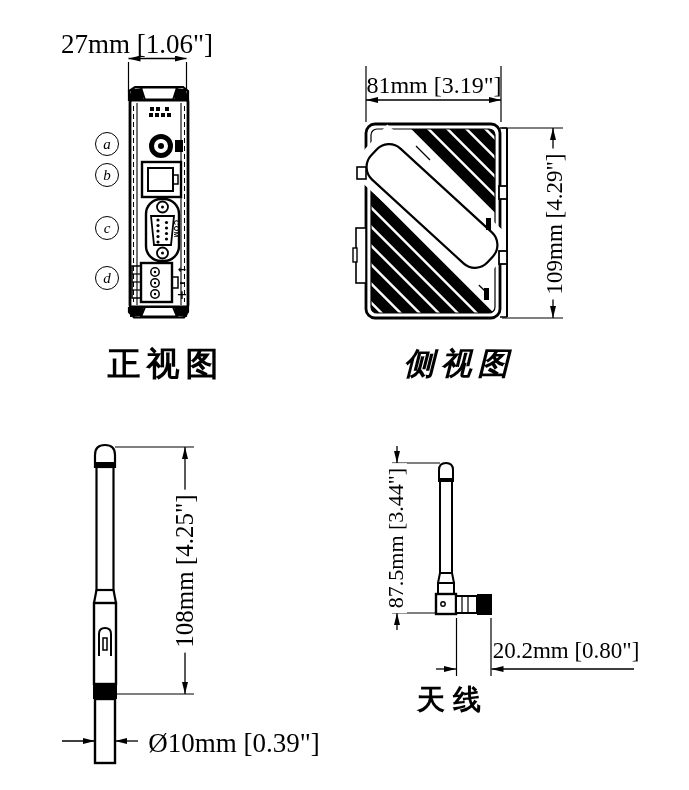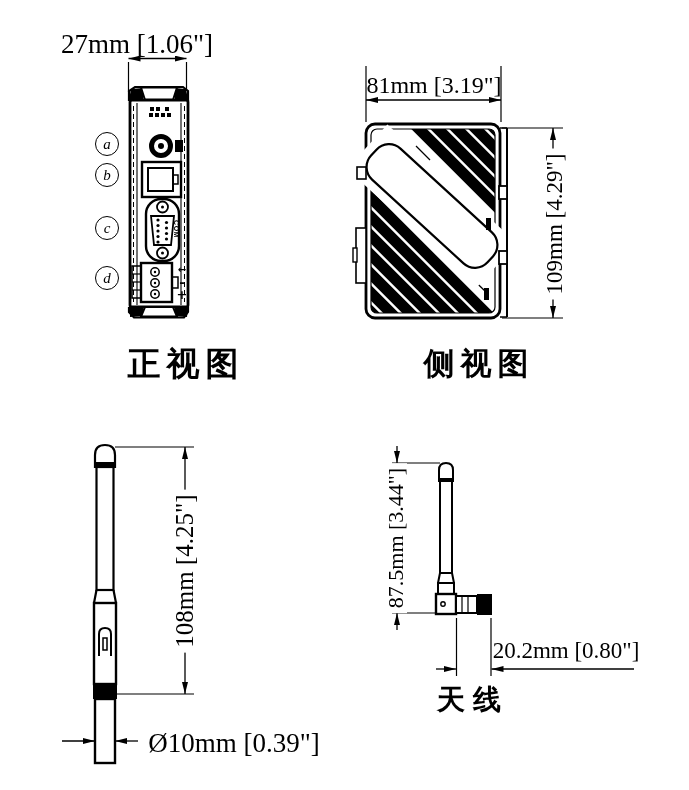--- a/index.html
+++ b/index.html
@@ -3,21 +3,21 @@
 <meta charset="utf-8">
 <style>
   html,body{margin:0;padding:0;background:#fff;}
   #canvas{position:relative;width:689px;height:790px;background:#fff;overflow:hidden;
           font-family:"Liberation Serif", serif;color:#000;}
   #drawing{position:absolute;left:0;top:0;}
   .dim{position:absolute;white-space:nowrap;transform:translate(-50%,-50%);
        font-family:"Liberation Serif", serif;line-height:1;}
   .dim.v{transform:translate(-50%,-50%) rotate(-90deg);background:#fff;padding:0 5px;}
   .caption{position:absolute;white-space:nowrap;transform:translate(-50%,-50%);
-           font-weight:bold;letter-spacing:6px;margin-left:20px;}
+           font-weight:bold;letter-spacing:6px;}
   .portlabel{position:absolute;width:22px;height:22px;border:1.6px solid #000;border-radius:50%;
              transform:translate(-50%,-50%);display:flex;align-items:center;justify-content:center;
              font-size:15px;font-style:italic;font-family:"Liberation Serif", serif;}
   .tsym{position:absolute;transform:translate(-50%,-50%);font-family:"DejaVu Sans", sans-serif;
         font-weight:bold;line-height:1;}
   .comlbl{position:absolute;transform:translate(-50%,-50%) rotate(90deg);font-size:7px;
           font-family:"Liberation Sans", sans-serif;font-weight:bold;letter-spacing:.5px;}
 </style>
 </head>
 <body>
@@ -218,21 +218,21 @@
   <div class="dim v" style="left:184px;top:571px;font-size:25px;">108mm [4.25"]</div>
 
   <div class="dim" style="left:234px;top:743px;font-size:27px;">Ø10mm [0.39"]</div>
 
   <div class="dim v" style="left:396px;top:538px;font-size:22px;">87.5mm [3.44"]</div>
 
   <div class="dim" style="left:566px;top:650px;font-size:23px;">20.2mm [0.80"]</div>
 
   <div class="caption" style="left:166px;top:364px;font-size:33px;">正视图</div>
 
-  <div class="caption" style="left:459px;top:364px;font-size:31px;">侧视图</div>
+  <div class="caption" style="left:459px;top:364px;font-size:31px;font-style:italic;">侧视图</div>
 
   <div class="caption" style="left:453px;top:700px;font-size:28px;letter-spacing:8px;">天线</div>
 
   <div class="portlabel" style="left:107px;top:144px;">
       <span>a</span>
     </div>
   <div class="portlabel" style="left:107px;top:175px;">
       <span>b</span>
     </div>
   <div class="portlabel" style="left:107px;top:228px;">

